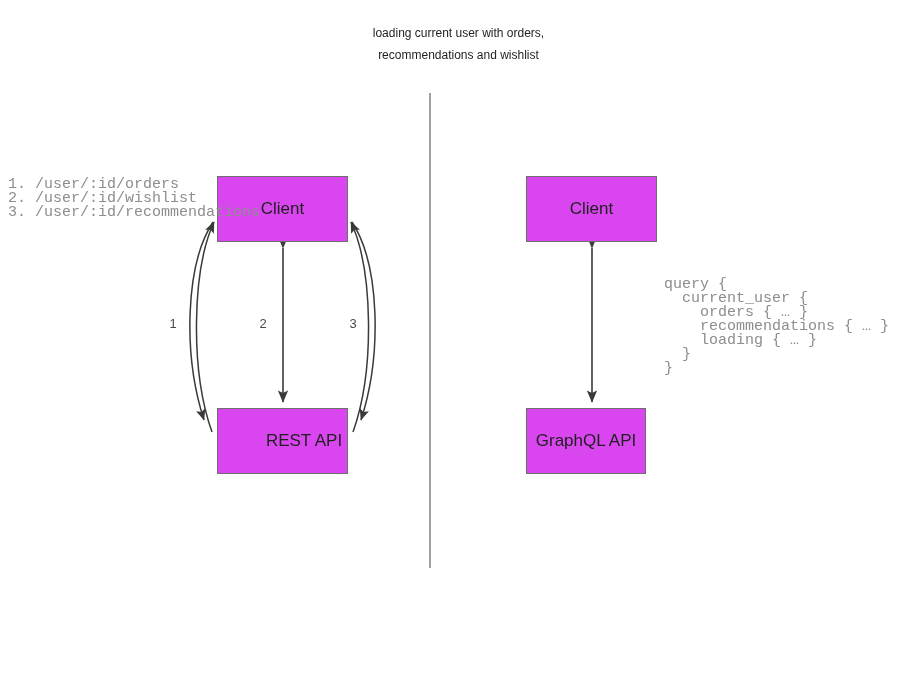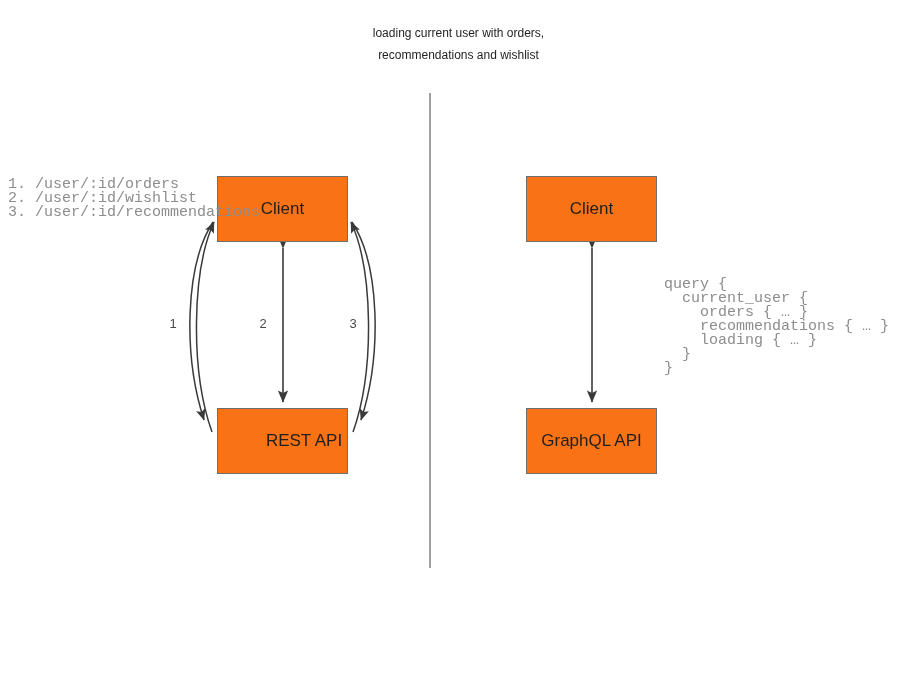--- a/index.html
+++ b/index.html
@@ -35,33 +35,33 @@
     line-height: 22px;
     color: #1f1f1f;
     font-family: "Liberation Sans", sans-serif;
     white-space: pre-line;
   }
 
   
   .node {
     position: absolute;
     box-sizing: border-box;
-    background: #f97316;
+    background: #d946ef;
     border: 1.4px solid #6e6e6e;
     display: flex;
     align-items: center;
     justify-content: center;
     font-size: 17px;
     color: #1f1f1f;
     font-family: "Liberation Sans", sans-serif;
   }
   #client-rest   { left: 217px; top: 176px; width: 131px; height: 66px; }
   #rest-api      { left: 217px; top: 408px; width: 131px; height: 66px; padding-left: 43px; }
   #client-gql    { left: 526px; top: 176px; width: 131px; height: 66px; }
-  #graphql-api   { left: 526px; top: 408px; width: 131px; height: 66px; }
+  #graphql-api   { left: 526px; top: 408px; width: 120px; height: 66px; }
 
   
   .mono {
     position: absolute;
     font-family: "Liberation Mono", "DejaVu Sans Mono", monospace;
     font-size: 15px;
     line-height: 14px;
     color: #8d8d8d;
     white-space: pre;
   }

